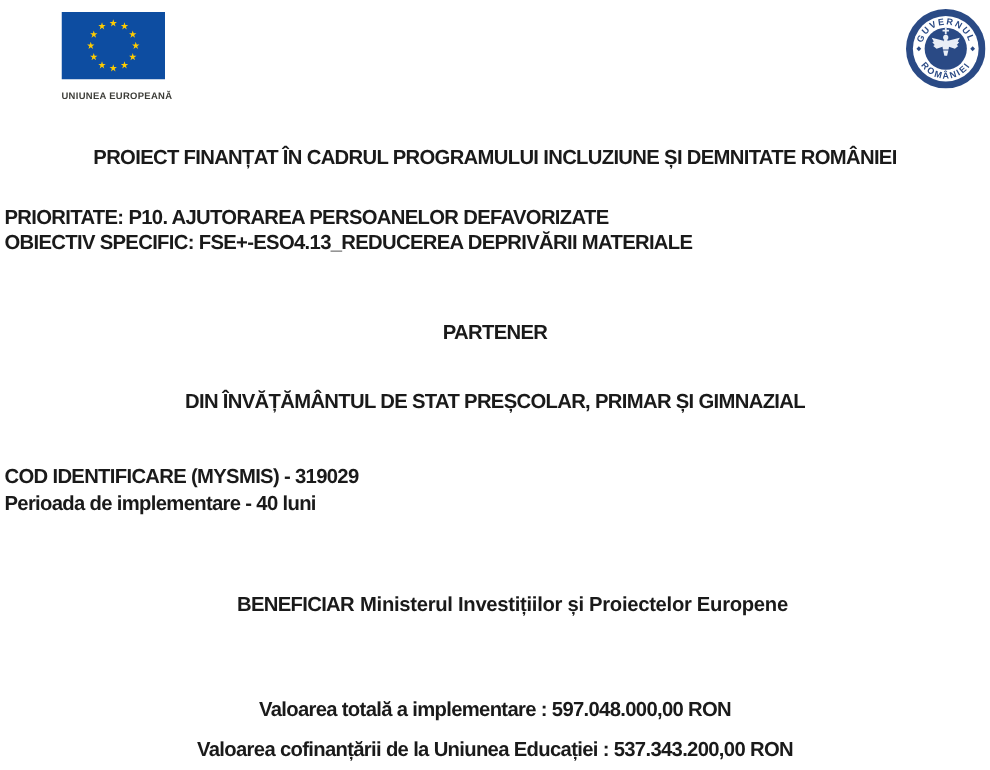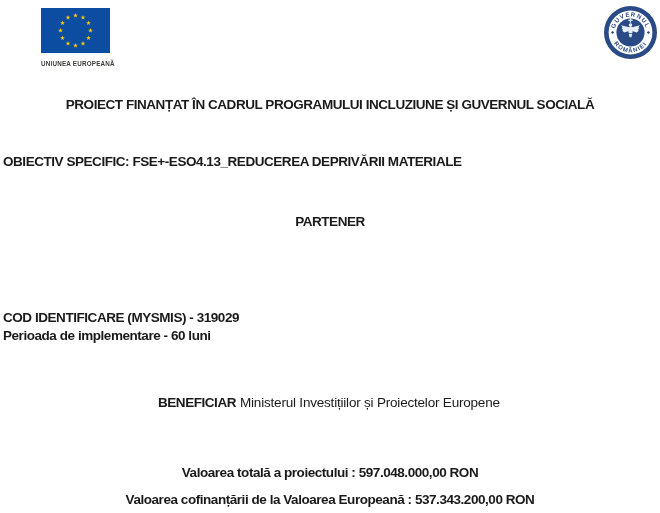--- a/index.html
+++ b/index.html
@@ -7,21 +7,21 @@
     width:660px;height:513px;position:relative;background:#ffffff;
     font-family:"Liberation Sans",sans-serif;color:#1a1a1a;overflow:hidden;
   }
   .page{position:absolute;inset:0;background:#ffffff;}
   .line{
     position:absolute;white-space:nowrap;font-weight:700;
     font-size:13.5px;letter-spacing:-0.45px;line-height:1.1;
   }
   .center{left:0;width:660px;text-align:center;}
   .lbl{font-weight:700;margin-right:4px;}
-  .val{font-weight:400;letter-spacing:-0.2px;}
+  .val{font-weight:700;letter-spacing:-0.2px;}
   .eu-logo{position:absolute;left:41px;top:8px;width:69px;text-align:center;}
   .eu-label{
     font-size:6.3px;font-weight:700;color:#3d3d38;letter-spacing:0.2px;
     margin-top:3px;white-space:nowrap;
   }
   .gov-logo{position:absolute;left:604px;top:6px;width:53px;height:53px;}
   .seal-text{font-family:"Liberation Sans",sans-serif;font-weight:700;font-size:5.9px;letter-spacing:1.1px;}
 </style>
 </head>
 <body>
@@ -73,26 +73,28 @@
     <g fill="#e9eef6">
       <path d="M25.4,12 h1.2 v1.5 h1.5 v1.2 h-1.5 v1.8 h-1.2 v-1.8 h-1.5 v-1.2 h1.5 z"></path>
       <circle cx="26" cy="18.6" r="1.7"></circle>
       <path d="M26,19.5 C24,20.5 23.4,23.5 24.2,26.5 L27.8,26.5 C28.6,23.5 28,20.5 26,19.5 Z"></path>
       <path d="M24.6,20.8 L16.8,18.8 L18.2,21.2 L17.2,21.8 L18.8,23.6 L17.8,24.2 L20,26 L24.4,24.6 Z"></path>
       <path d="M27.4,20.8 L35.2,18.8 L33.8,21.2 L34.8,21.8 L33.2,23.6 L34.2,24.2 L32,26 L27.6,24.6 Z"></path>
       <path d="M24.3,27.2 L27.7,27.2 L26.9,30.6 L25.1,30.6 Z"></path>
     </g>
   </svg>
 
-  <div class="line center" style="top:98px">PROIECT FINANȚAT ÎN CADRUL PROGRAMULUI INCLUZIUNE ȘI GUVERNUL SOCIALĂ</div>
+  <div class="line center" style="top:98px">PROIECT FINANȚAT ÎN CADRUL PROGRAMULUI INCLUZIUNE ȘI DEMNITATE ROMÂNIEI</div>
+  <div class="line" style="left:3px;top:138px">PRIORITATE: P10. AJUTORAREA PERSOANELOR DEFAVORIZATE</div>
   <div class="line" style="left:3px;top:155px">OBIECTIV SPECIFIC: FSE+-ESO4.13_REDUCEREA DEPRIVĂRII MATERIALE</div>
   <div class="line center" style="top:215px">PARTENER</div>
+  <div class="line center" style="top:261px">DIN ÎNVĂȚĂMÂNTUL DE STAT PREȘCOLAR, PRIMAR ȘI GIMNAZIAL</div>
   <div class="line" style="left:3px;top:311px">COD IDENTIFICARE (MYSMIS) - 319029</div>
-  <div class="line" style="left:3px;top:329px">Perioada de implementare - 60 luni</div>
+  <div class="line" style="left:3px;top:329px">Perioada de implementare - 40 luni</div>
 
   <div class="line" style="left:158px;top:396px">
     <span class="lbl">BENEFICIAR</span><span class="val">Ministerul Investițiilor și Proiectelor Europene</span>
   </div>
 
-  <div class="line center" style="top:466px">Valoarea totală a proiectului : 597.048.000,00 RON</div>
-  <div class="line center" style="top:493px">Valoarea cofinanțării de la Valoarea Europeană : 537.343.200,00 RON</div>
+  <div class="line center" style="top:466px">Valoarea totală a implementare : 597.048.000,00 RON</div>
+  <div class="line center" style="top:493px">Valoarea cofinanțării de la Uniunea Educației : 537.343.200,00 RON</div>
 
 </div>
 
 </body></html>

